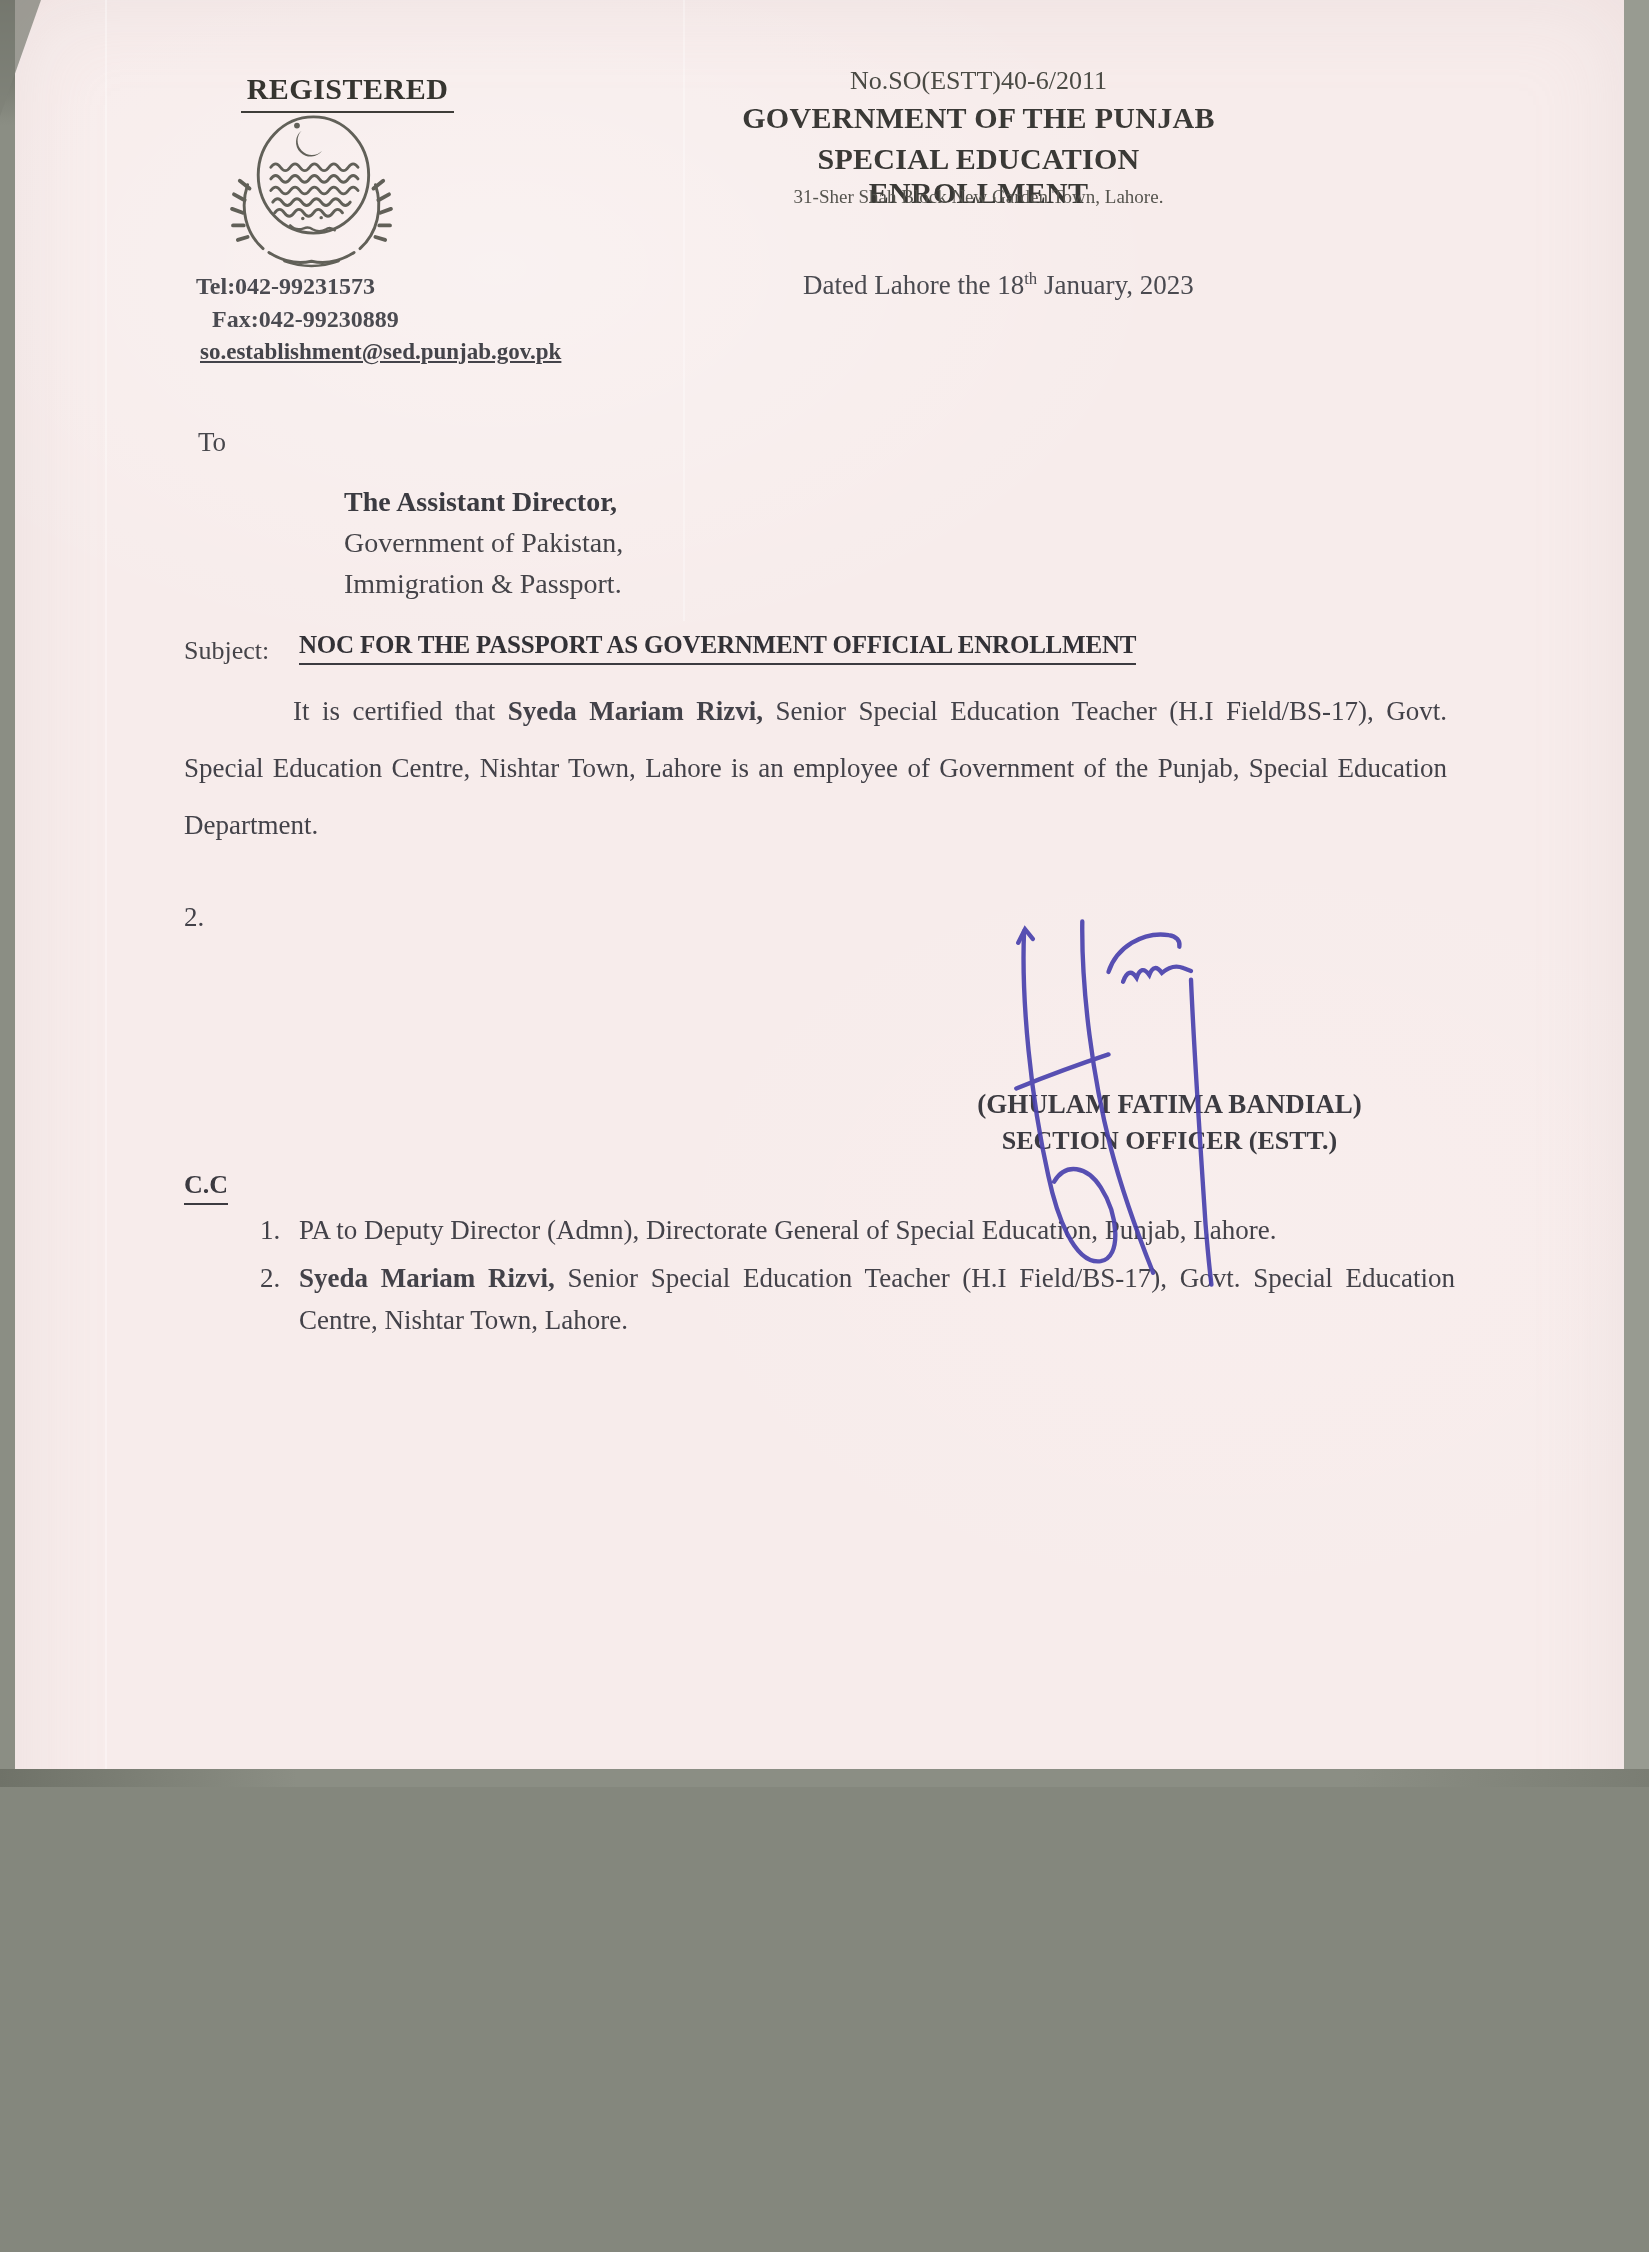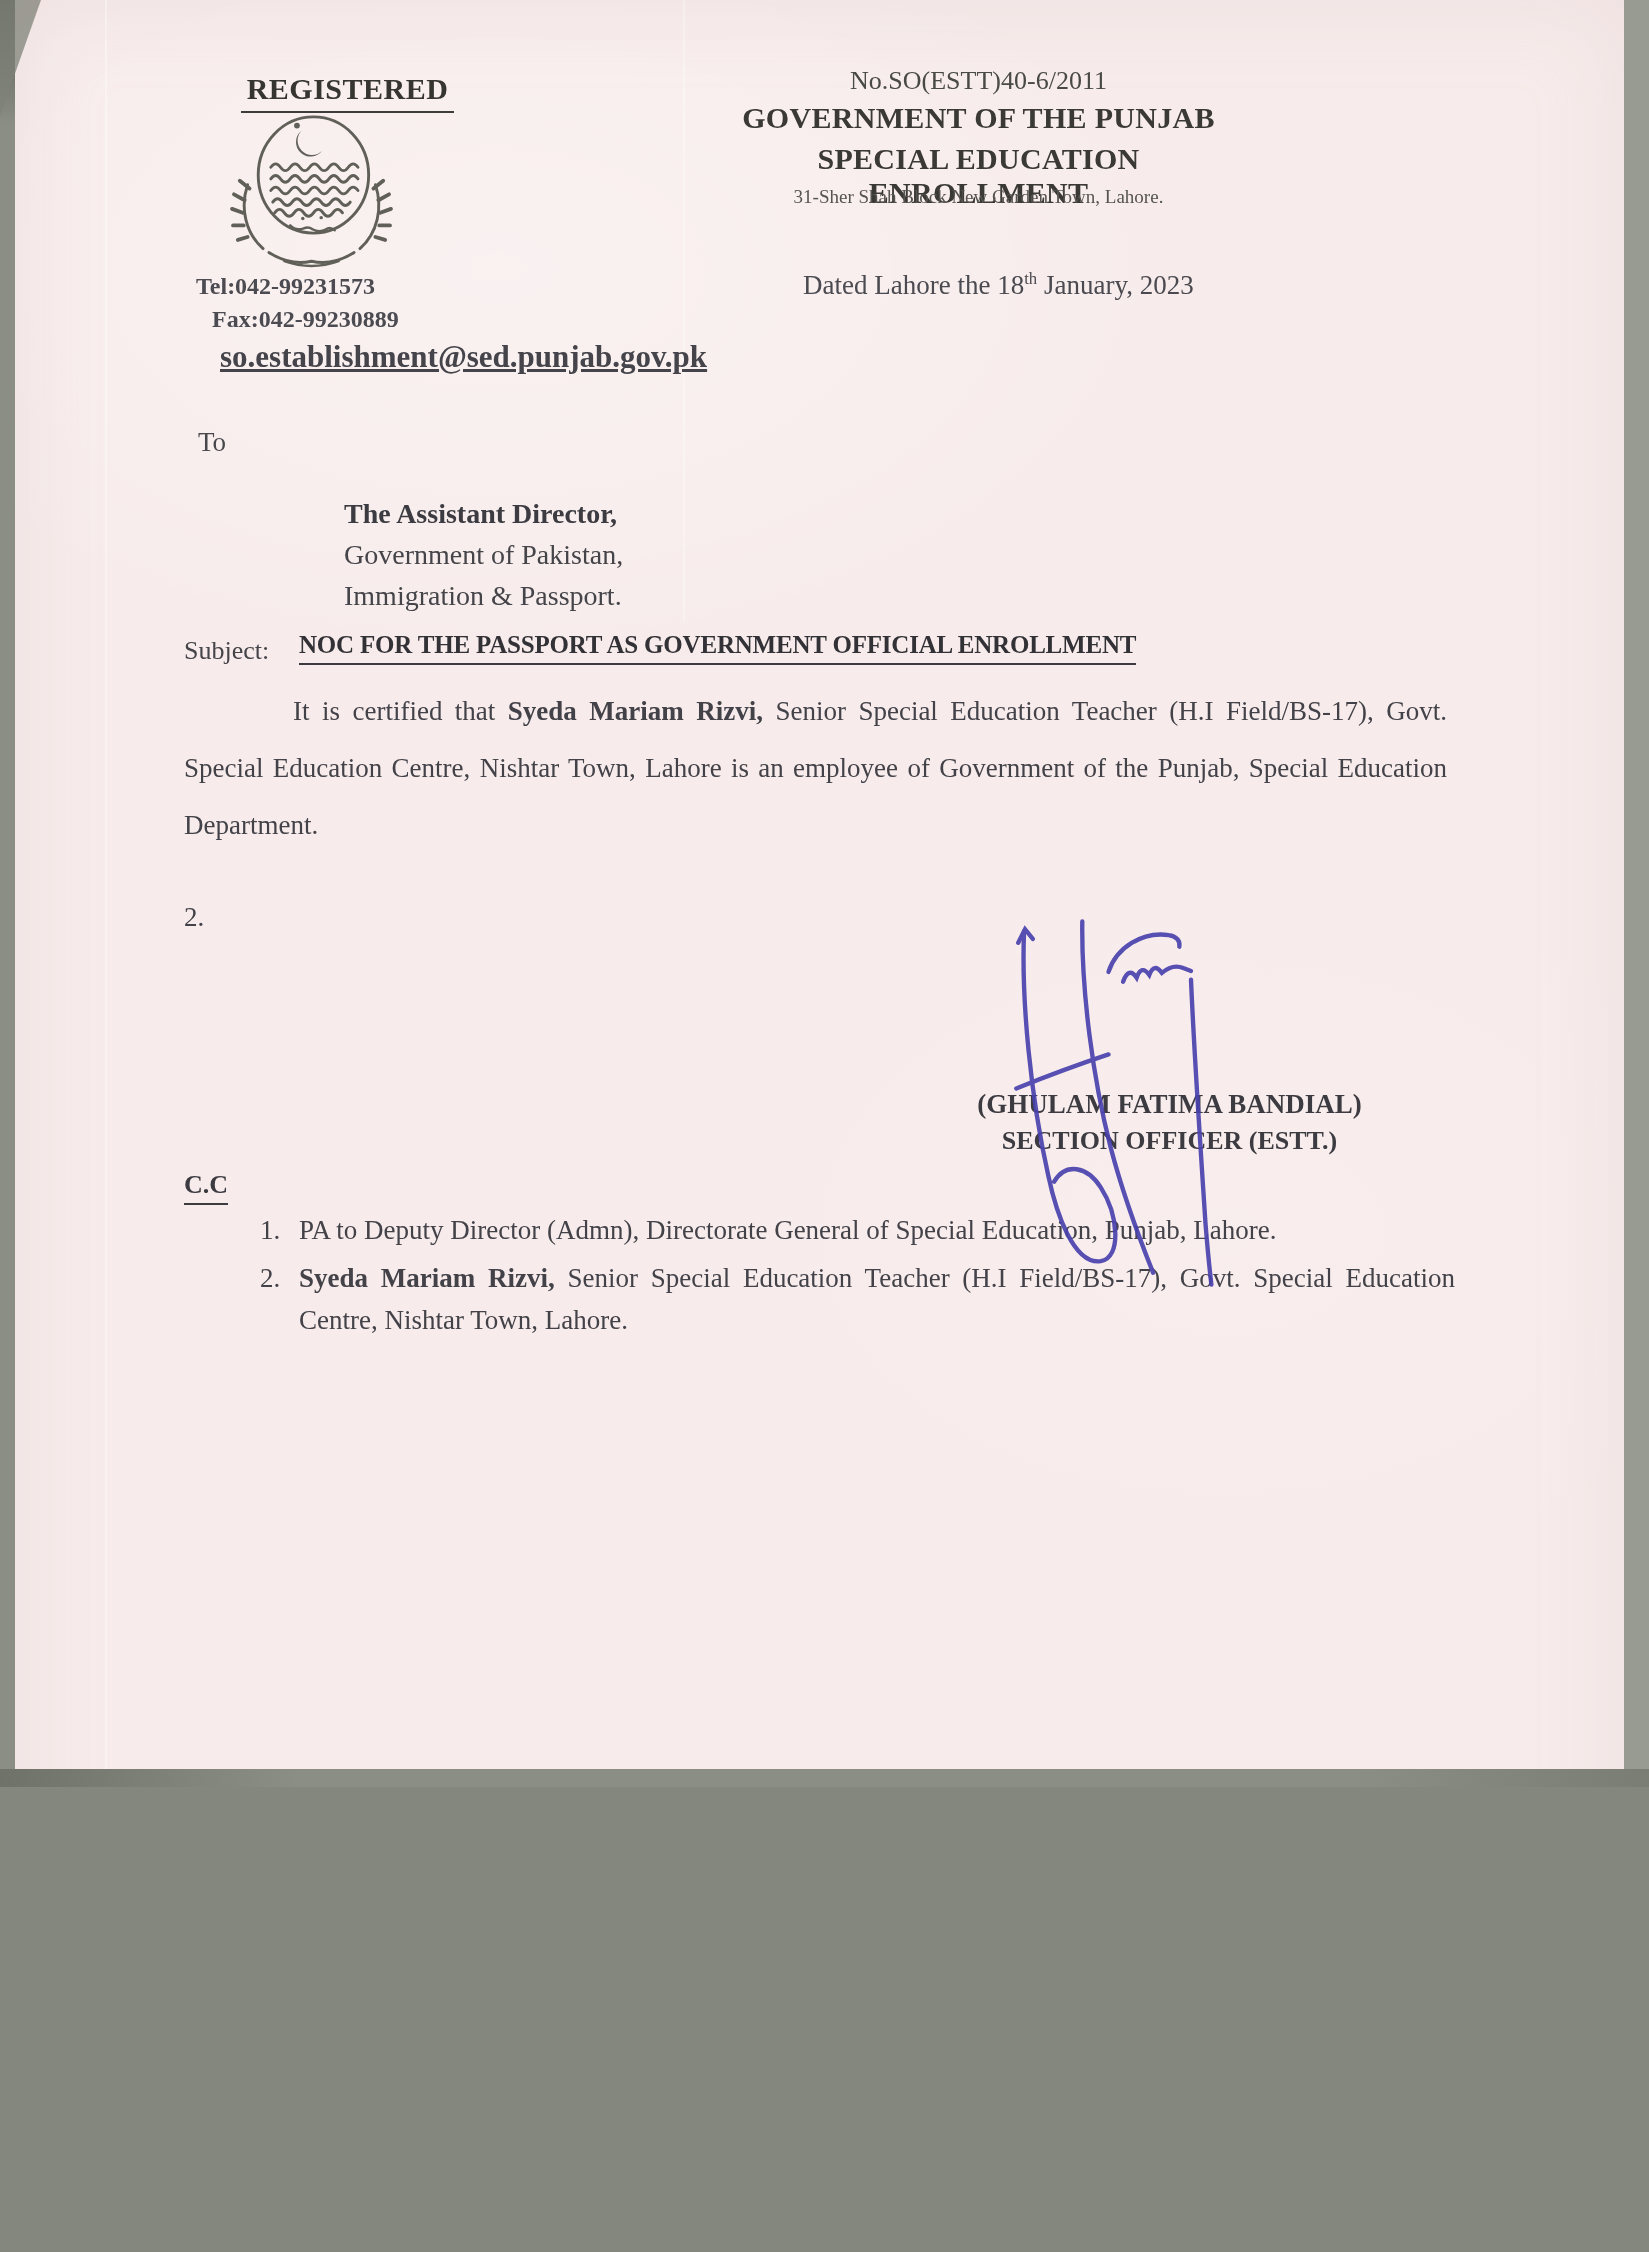--- a/index.html
+++ b/index.html
@@ -31,26 +31,26 @@
   .registered{left:241px;top:72px;width:213px;font-size:30px;font-weight:bold;letter-spacing:0.5px;
       color:#363530;text-align:center;padding-bottom:4.9px;border-bottom:2.9px solid #3e3d39;}
   .logo{left:228px;top:113px;}
   .hdr{left:736px;width:485px;text-align:center;}
   .hdr-ref{top:66px;font-size:26px;color:#4a4a44;}
   .hdr-org1{top:101px;font-size:30px;font-weight:bold;letter-spacing:0.3px;color:#3a3936;}
   .hdr-org2{top:142px;font-size:30px;font-weight:bold;letter-spacing:0.3px;color:#3a3936;}
   .hdr-addr{top:186px;font-size:19px;color:#55544e;}
   .tel{left:196px;top:273px;font-size:24px;font-weight:600;color:#4b4b51;}
   .fax{left:212px;top:306px;font-size:24px;font-weight:600;color:#4b4b51;}
-  .email{left:220px;top:339px;font-size:31px;font-weight:600;color:#44444a;text-decoration:underline;}
+  .email{left:200px;top:339px;font-size:23px;font-weight:600;color:#44444a;text-decoration:underline;}
   .date{left:803px;top:269px;font-size:27px;color:#4a4a50;}
   .date sup{font-size:.62em;}
   .to{left:198px;top:427px;font-size:27px;color:#47474c;text-align:center;}
   .addr{left:344px;top:481px;font-size:28px;line-height:41px;color:#454449;}
-  .addr .l0{font-weight:bold;color:#3b3b41;margin-top:12px;}
+  .addr .l0{font-weight:bold;color:#3b3b41;}
   .subj-label{left:184px;top:636px;font-size:26px;color:#454449;}
   .subj-title{left:299px;top:631px;font-size:25px;font-weight:bold;color:#323136;
       padding-bottom:3.9px;border-bottom:2.9px solid #3c3b40;letter-spacing:-0.2px;}
   .para{width:1263px;font-size:27px;color:#434249;text-align:justify;}
   .p1{left:184px;top:683px;line-height:57px;text-indent:109px;}
   .p2{left:184px;top:886px;line-height:62px;text-indent:109px;}
   .p2num{left:184px;top:886px;font-size:27px;color:#434249;line-height:62px;}
   .sig-svg{left:992px;top:904px;z-index:4;}
   .sig-name{left:956px;top:1089px;width:427px;text-align:center;font-size:27px;font-weight:bold;color:#3c3b41;}
   .sig-title{left:956px;top:1126px;width:427px;text-align:center;font-size:26px;font-weight:bold;color:#3c3b41;}

